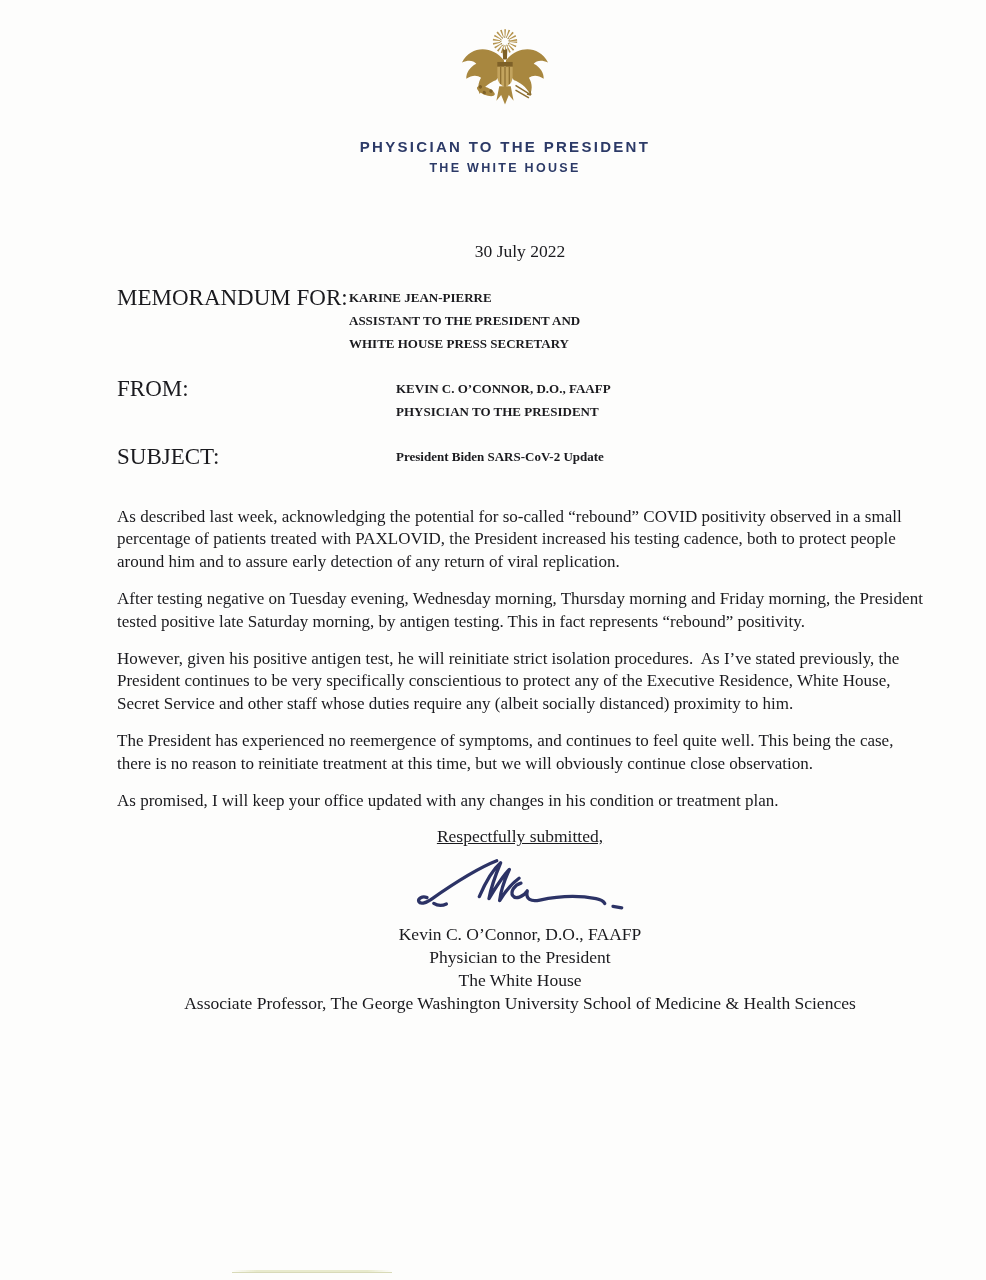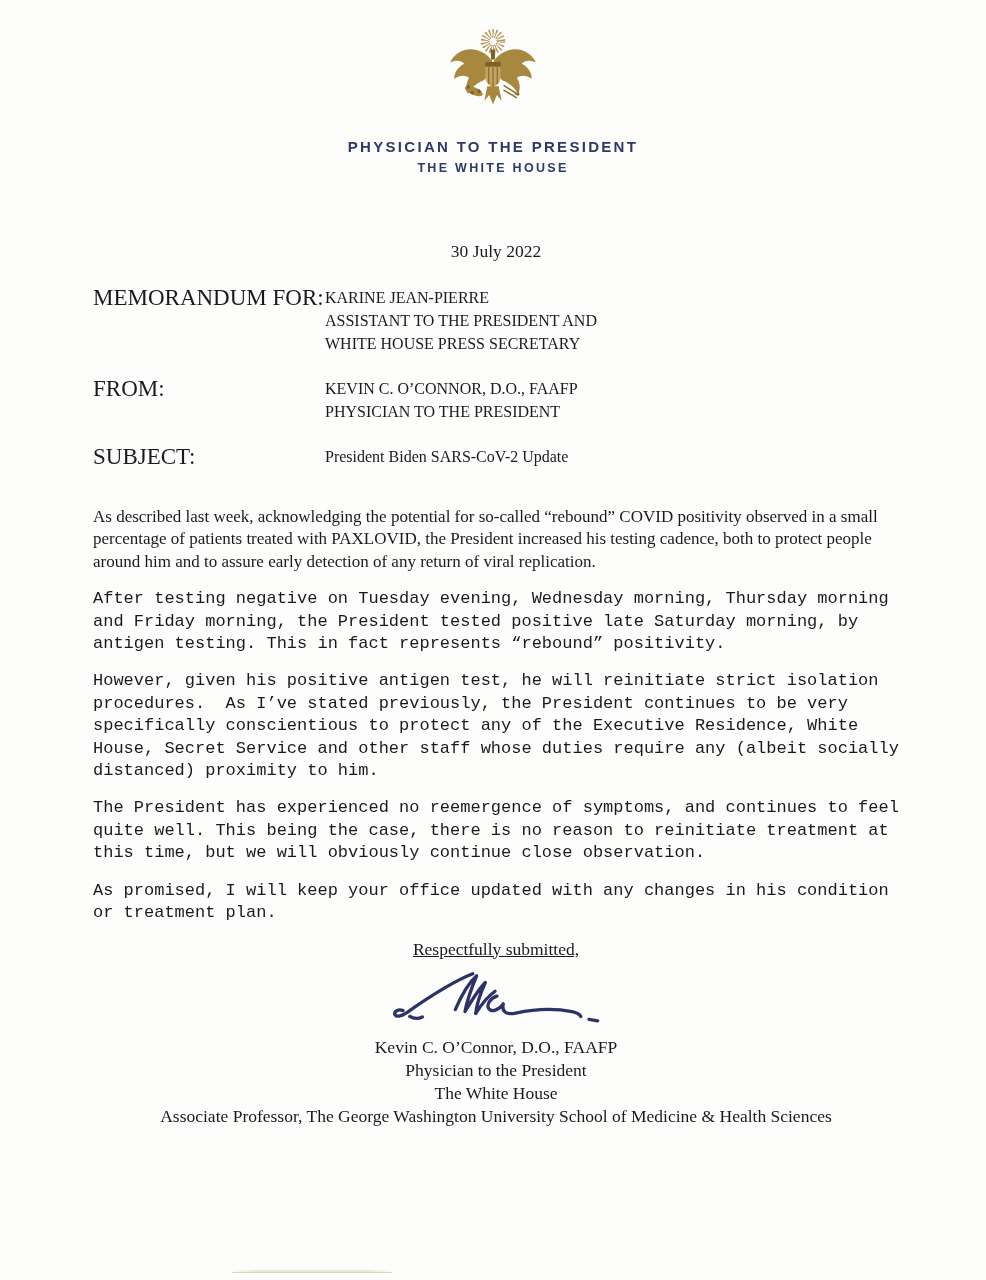--- a/index.html
+++ b/index.html
@@ -15,20 +15,21 @@
   *{margin:0;padding:0;box-sizing:border-box;}
   html,body{background:#e9e9e9;}
   .page{
     position:relative;
     width:986px;height:1280px;
     margin:0 auto;
     background:var(--paper);
     font-family:"Liberation Serif","DejaVu Serif",serif;
     color:var(--ink);
     overflow:hidden;
+    padding-left:24px;
   }
   
   .letterhead{ text-align:center; padding-top:28px; }
   .seal{ width:96px; height:88px; margin:0 auto; display:block; }
   .seal .gold-fill{ fill:var(--gold-mid); }
   .seal .gold-dark{ fill:var(--gold-dark); }
   .seal .gold-light{ fill:var(--gold-light); }
   .lh-title{
     margin-top:22px;
     font-family:"Liberation Sans","DejaVu Sans",sans-serif;
@@ -47,31 +48,31 @@
   }
   
   .content{ width:806px; margin:0 auto 12px 93px; }
   .date-line{
     margin-top:66px;
     text-align:center;
     font-size:17.5px;
   }
   .memo-header{ margin-top:24px; }
   .memo-row{ display:flex; align-items:flex-start; }
-  .memo-row + .memo-row{ margin-top:22px; }
+  .memo-row + .memo-row{ margin-top:22px;gap:47px; }
   .memo-label{ width:232px; flex:0 0 232px; font-size:23px; line-height:23px; }
-  .memo-values{ font-size:16px; line-height:23px; }
+  .memo-values{ font-size:13px; line-height:23px;font-weight:bold; }
   
   .body-text{ margin-top:38px; }
   .body-text p{
     font-size:17px;
     line-height:22.4px;
     white-space:pre-wrap;
   }
-  .body-text p + p{ margin-top:15px;font-family:Liberation Mono, monospace; }
+  .body-text p + p{ margin-top:15px; }
   
   .salutation{
     margin-top:14px;
     text-align:center;
     font-size:17.5px;
     text-decoration:underline;
   }
   .signature{
     display:block;
     width:232px;height:62px;

